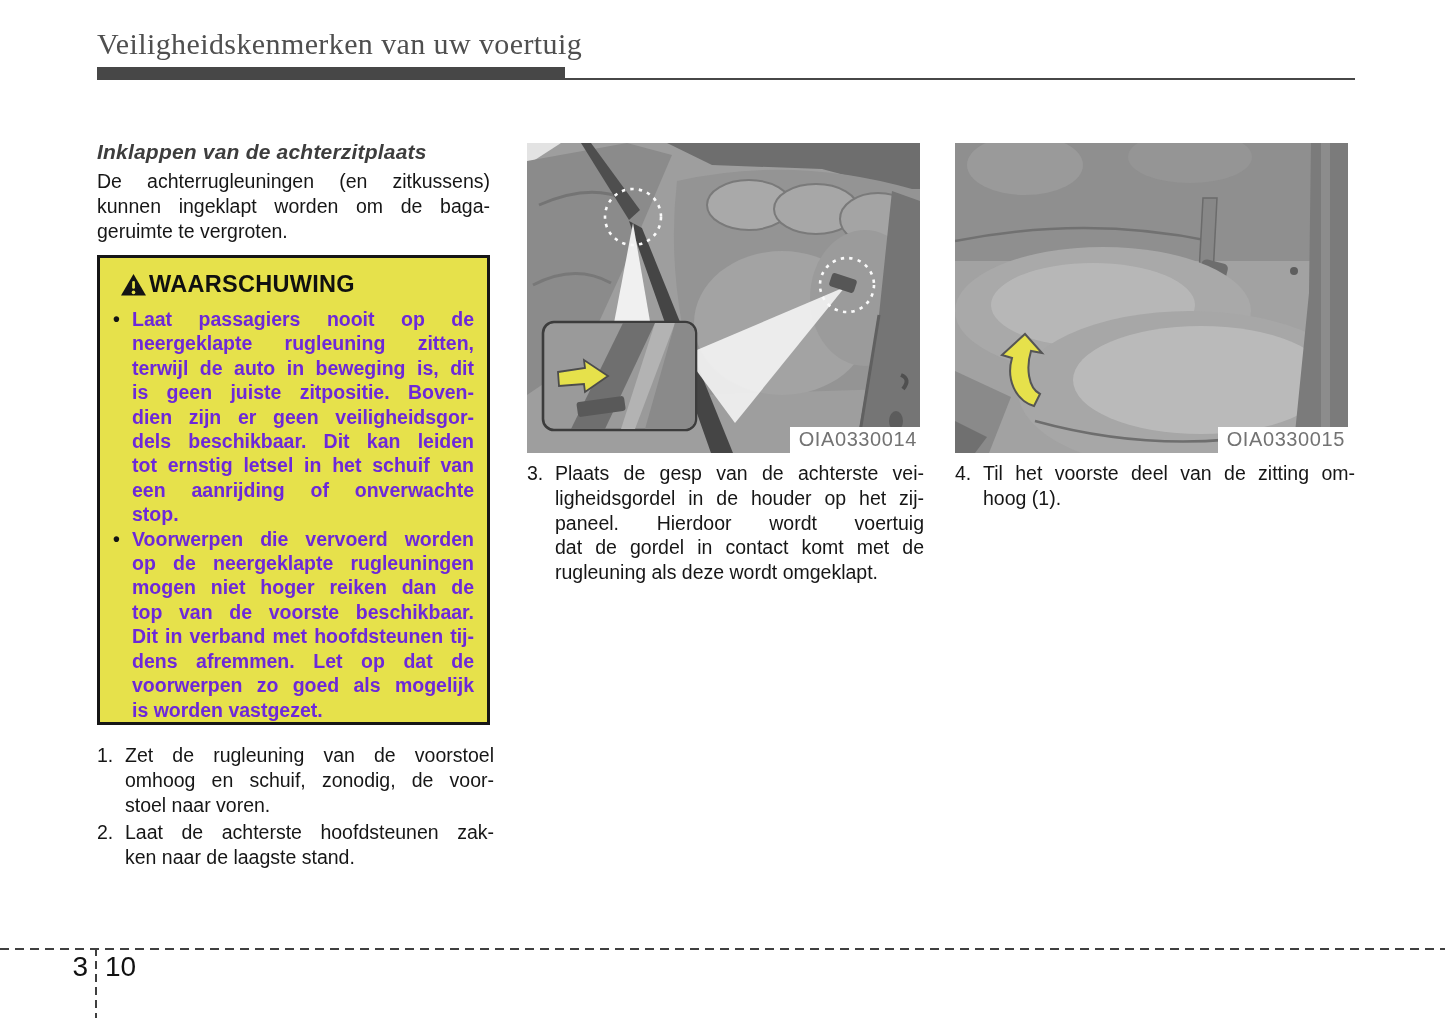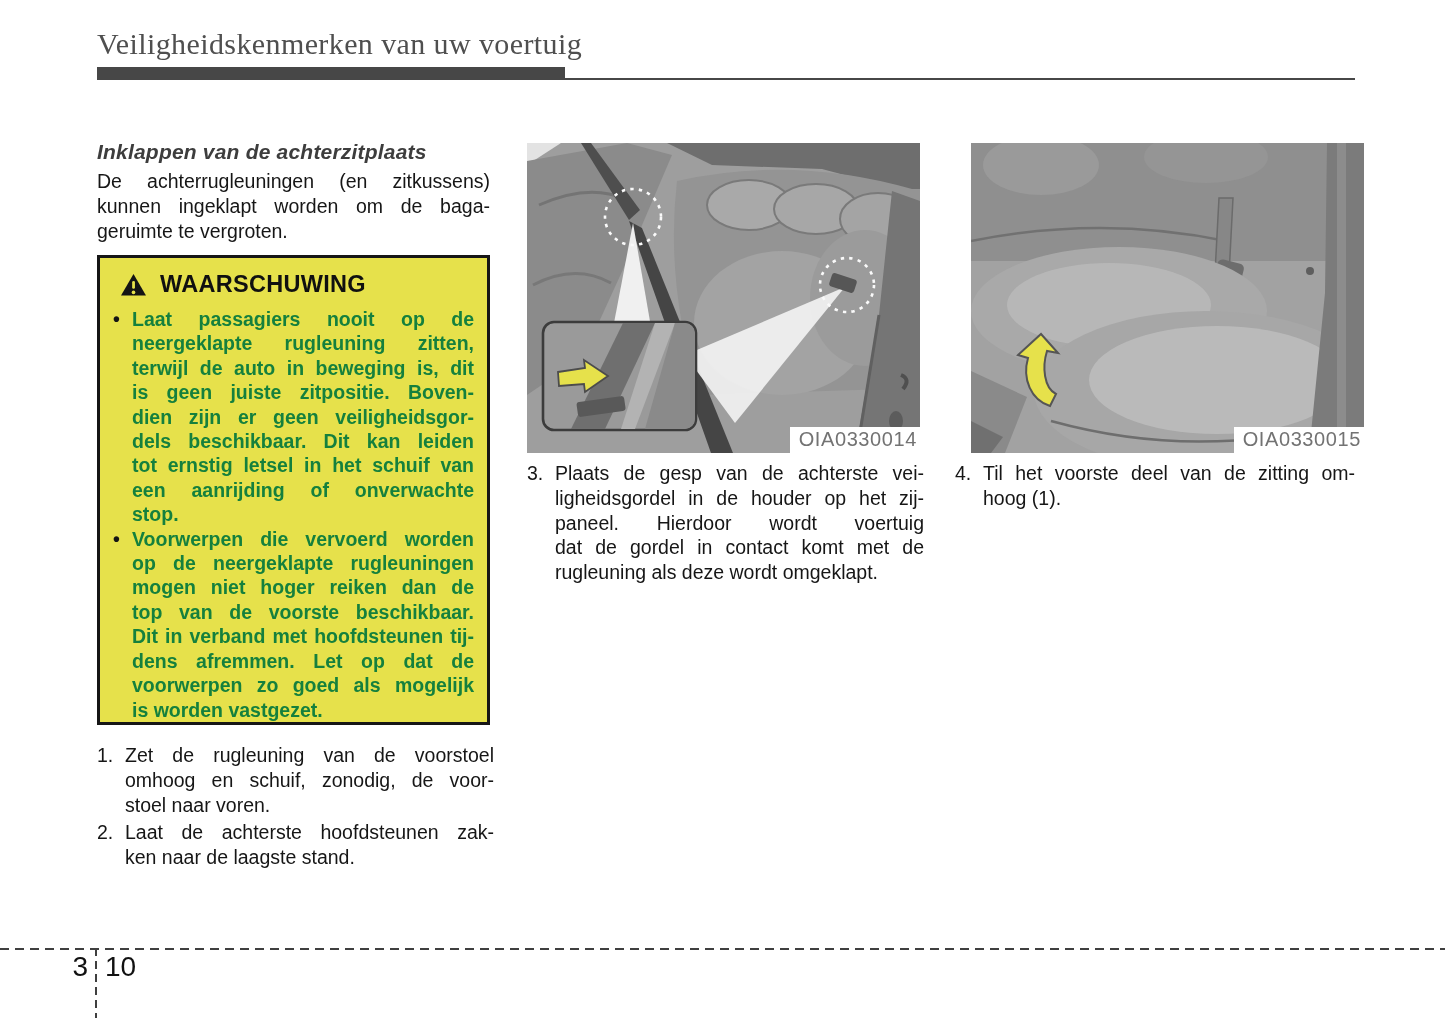--- a/index.html
+++ b/index.html
@@ -27,35 +27,35 @@
   .section-heading {
     font-size:21px; font-weight:bold; font-style:italic; color:#3d3d3d;
     margin:0 0 5px 0; letter-spacing:0.2px;
   }
 
   .warning-box {
     position:absolute; left:97px; top:255px; width:393px; height:470px;
     box-sizing:border-box; background:#E6E14B; border:3px solid #161616;
     padding:10px 13px 0 13px;
   }
-  .warning-title-row { display:flex; align-items:center; gap:13px; margin:3px 0 9px 7px; }
+  .warning-title-row { display:flex; align-items:center; gap:2px; margin:3px 0 9px 7px; }
   .warning-title { font-size:23.5px; font-weight:bold; color:#101010; letter-spacing:0.3px; }
   .warn-bullet { display:flex; }
   .bullet-marker { width:19px; flex:none; font-size:19.5px; font-weight:bold; line-height:24.4px; color:#141414; }
-  .warn-lines { flex:1; font-size:19.5px; font-weight:bold; line-height:24.4px; color:#15803d; }
+  .warn-lines { flex:1; font-size:19.5px; font-weight:bold; line-height:24.4px; color:#6d28d9; }
 
   .steps-list { position:absolute; left:97px; top:743px; width:397px; }
   .step-row { display:flex; margin-bottom:3px; }
   .step-num { width:28px; flex:none; font-size:19.5px; line-height:24.8px; }
   .step-lines { flex:1; }
 
   
   .figure { position:absolute; width:393px; height:310px; background:#9e9e9e; }
   .fig-1 { left:527px; top:143px; }
-  .fig-2 { left:955px; top:143px;margin-left:16px; }
+  .fig-2 { left:955px; top:143px; }
   .fig-caption {
     position:absolute; right:0; bottom:0; background:#ffffff; color:#737373;
     font-size:20px; letter-spacing:0.6px; padding:1px 3px 2px 9px;
   }
 
   .step-3 { position:absolute; left:527px; top:461px; width:397px; }
   .step-4 { position:absolute; left:955px; top:461px; width:400px; }
 
   
   .footer-rule-h {

